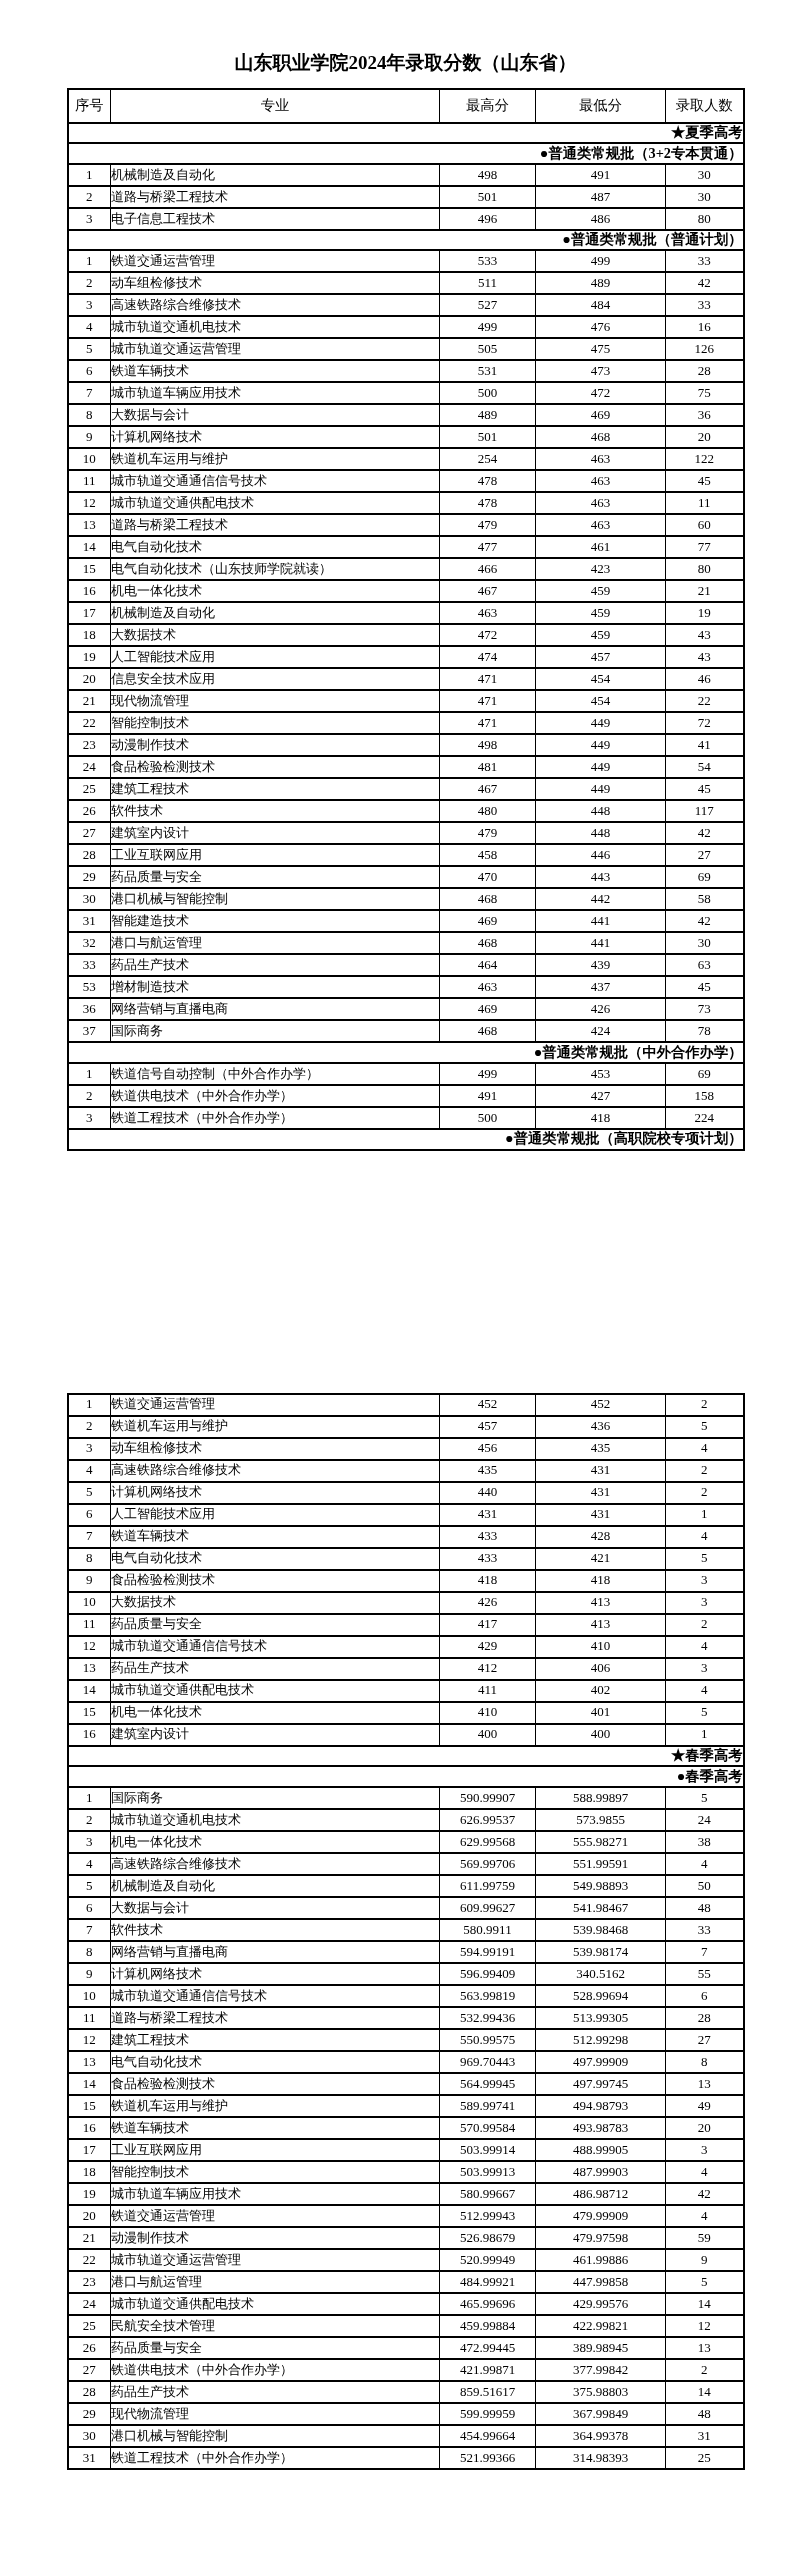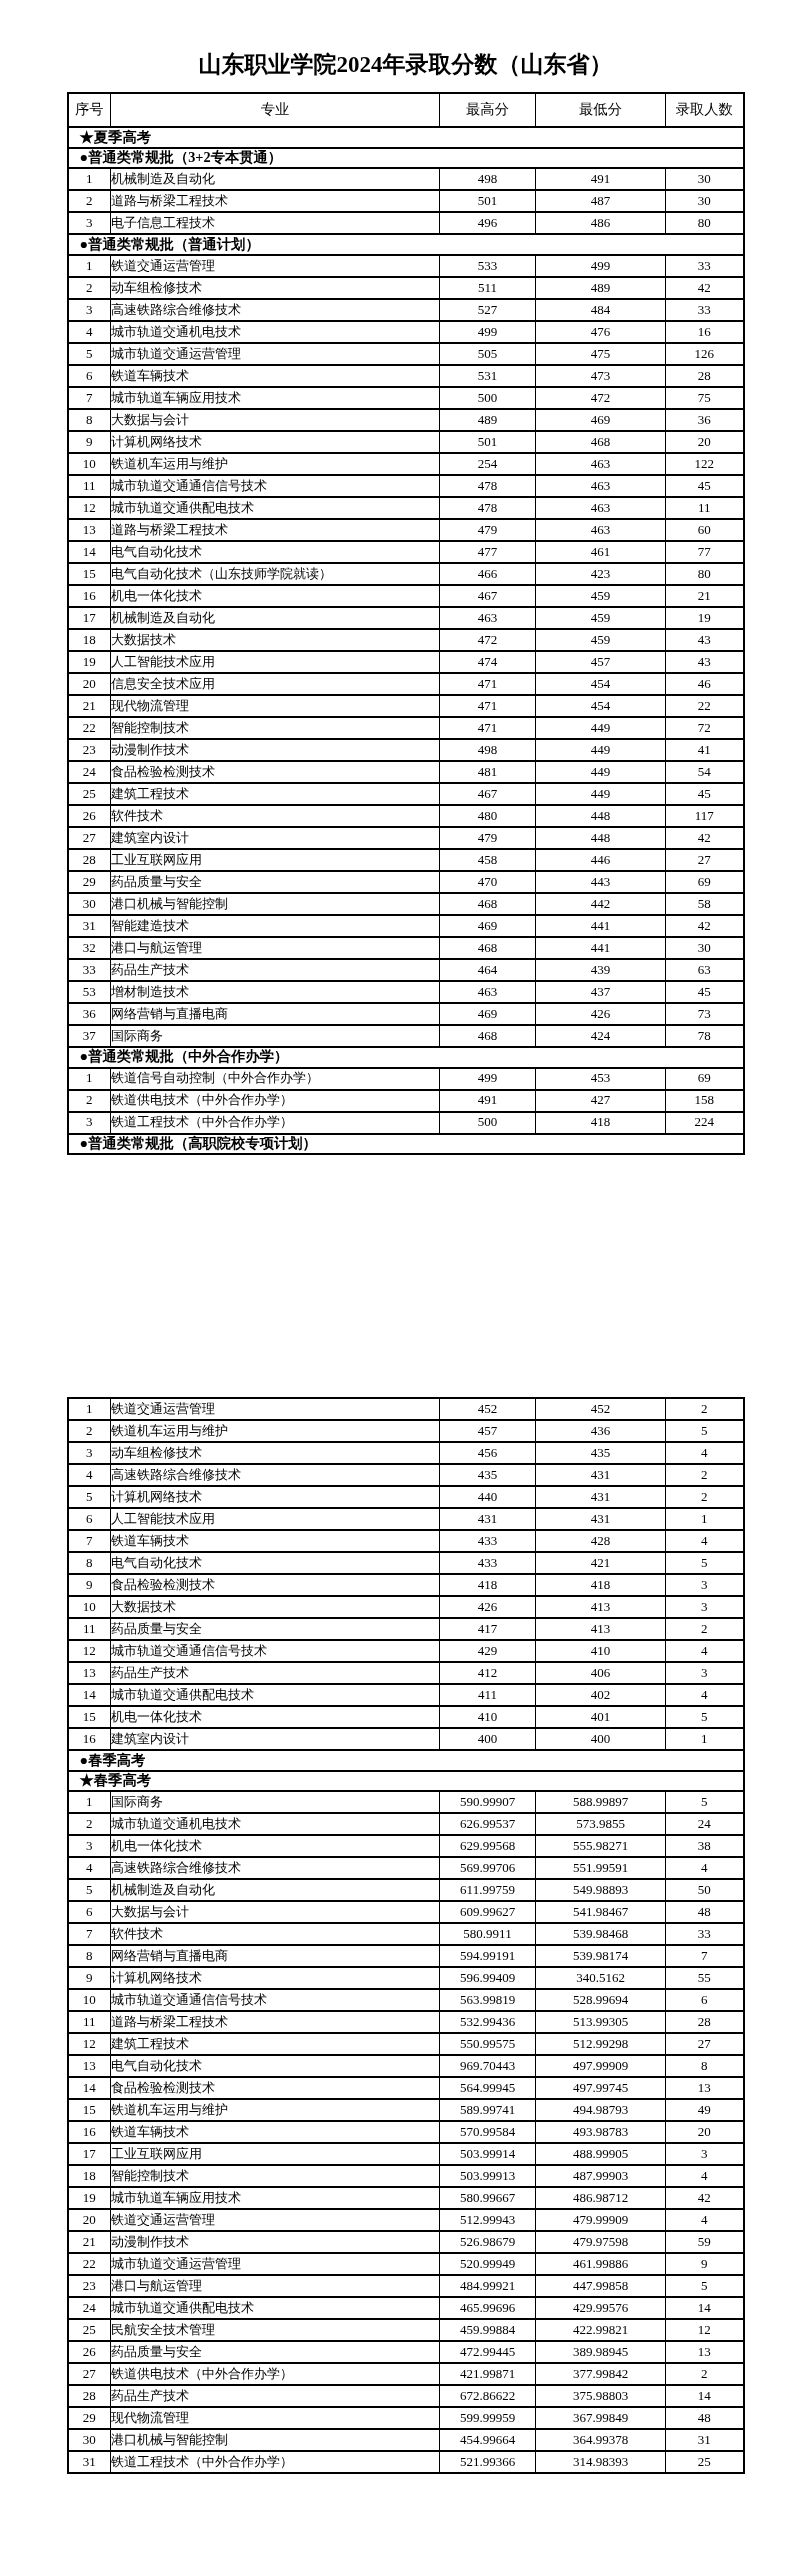--- a/index.html
+++ b/index.html
@@ -3,36 +3,36 @@
 <meta charset="utf-8">
 <style>
   html, body { margin:0; padding:0; background:#ffffff; }
   .page {
     width:811px; height:2576px; margin:0 auto; background:#ffffff;
     font-family:"Liberation Serif","DejaVu Serif",serif; color:#000;
     overflow:hidden;
   }
   .title {
     margin:0; padding-top:52px; padding-bottom:13.7px;
-    text-align:center; font-size:23px; font-weight:bold; line-height:1.15;
+    text-align:center; font-size:19px; font-weight:bold; line-height:1.15;
   }
   table.scores {
     width:677px; margin:0 auto; border-collapse:collapse; table-layout:fixed;
     border:2.5px solid #000;
   }
   table.scores th, table.scores td {
     border:1.2px solid #000; border-top-width:2.5px; border-bottom-width:2.5px;
     padding:0; overflow:hidden; white-space:nowrap; line-height:1.1;
   }
   thead th { height:32px; font-size:14.3px; font-weight:normal; }
   tr.data-row td { height:20px; font-size:13px; }
   td.num { text-align:center; }
   td.major { text-align:left; padding-left:6.2px; }
   tr.section-row td {
-    height:18.6px; font-size:14.3px; font-weight:bold; text-align:left; padding-left:11px;
+    height:18.6px; font-size:14.3px; font-weight:bold; text-align:right; padding-left:11px;
   }
   .gap { height:242px; }
 </style>
 </head>
 <body>
 
 <div class="page">
 
   <h1 class="title">山东职业学院2024年录取分数（山东省）</h1>
 
@@ -483,24 +483,24 @@
           <td class="num">5</td>
         </tr>
         <tr class="data-row">
           <td class="num">16</td>
           <td class="major">建筑室内设计</td>
           <td class="num">400</td>
           <td class="num">400</td>
           <td class="num">1</td>
         </tr>
         <tr class="section-row">
+          <td colspan="5">★春季高考</td>
+        </tr>
+        <tr class="section-row">
           <td colspan="5">●春季高考</td>
-        </tr>
-        <tr class="section-row">
-          <td colspan="5">★春季高考</td>
         </tr>
         <tr class="data-row">
           <td class="num">1</td>
           <td class="major">国际商务</td>
           <td class="num">590.99907</td>
           <td class="num">588.99897</td>
           <td class="num">5</td>
         </tr>
         <tr class="data-row">
           <td class="num">2</td>
@@ -680,21 +680,21 @@
         <tr class="data-row">
           <td class="num">27</td>
           <td class="major">铁道供电技术（中外合作办学）</td>
           <td class="num">421.99871</td>
           <td class="num">377.99842</td>
           <td class="num">2</td>
         </tr>
         <tr class="data-row">
           <td class="num">28</td>
           <td class="major">药品生产技术</td>
-          <td class="num">672.86622</td>
+          <td class="num">859.51617</td>
           <td class="num">375.98803</td>
           <td class="num">14</td>
         </tr>
         <tr class="data-row">
           <td class="num">29</td>
           <td class="major">现代物流管理</td>
           <td class="num">599.99959</td>
           <td class="num">367.99849</td>
           <td class="num">48</td>
         </tr>

